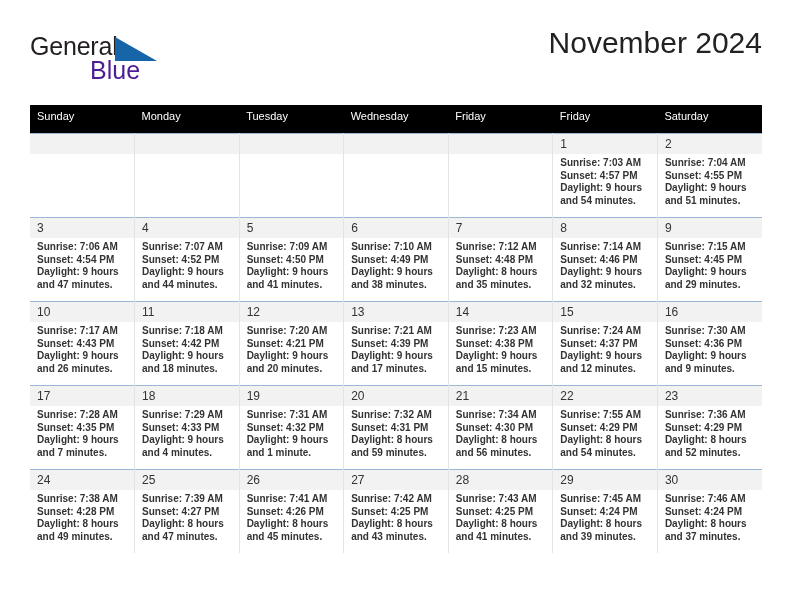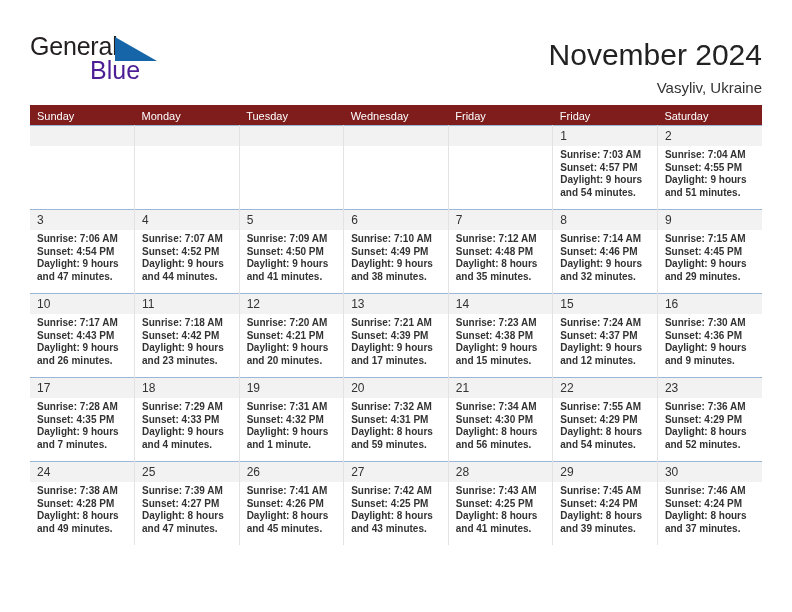--- a/index.html
+++ b/index.html
@@ -54,21 +54,21 @@
     left: 60px;
     top: 24px;
     font-size: 25px;
     color: #4c1d95;
     line-height: 1;
     text-align: center;
   }
   .title-block {
     position: absolute;
     right: 0;
-    top: 12px;
+    top: 0;
     text-align: right;
   }
   .cal-title {
     font-size: 30px;
     color: #222222;
     line-height: 1.15;
     white-space: nowrap;
   }
   .cal-subtitle {
     font-size: 15px;
@@ -80,26 +80,26 @@
   
   .calendar {
     position: absolute;
     left: 30px;
     top: 105px;
     width: 732px;
     border-collapse: collapse;
     table-layout: fixed;
   }
   .calendar th {
-    background: #7f1d1d;
+    background: #000000;
     color: #ffffff;
     font-size: 11px;
     font-weight: normal;
     text-align: left;
-    padding: 5px 0 3px 7px;
+    padding: 5px 0 11px 7px;
     height: 11px;
     border: none;
   }
   .calendar td {
     vertical-align: top;
     padding: 0;
     border-top: 1px solid #3b7cbd;
     border-right: 1px solid #e3e3e3;
     height: 83px;
     background: #ffffff;
@@ -145,21 +145,20 @@
 
     <div class="brand">
       <span class="brand-general">General</span><span class="brand-triangle"><svg width="42" height="24" viewBox="0 0 42 24" xmlns="http://www.w3.org/2000/svg">
             <polygon points="0,0 42,24 0,24" fill="#1565a8"></polygon>
           </svg></span>
       <span class="brand-blue">Blue</span>
     </div>
 
     <div class="title-block">
       <div class="cal-title">November 2024</div>
-      <div class="cal-subtitle">Vasyliv, Ukraine</div>
     </div>
 
   </div>
 
   <table class="calendar">
     <thead>
       <tr id="weekday-row">
           <th>Sunday</th>
           <th>Monday</th>
           <th>Tuesday</th>
@@ -268,21 +267,21 @@
               <div>Sunrise: 7:17 AM</div>
               <div>Sunset: 4:43 PM</div>
               <div class="daylight-line">Daylight: 9 hours and 26 minutes.</div>
             </div>
           </td>
           <td>
             <span class="daynum">11</span>
             <div class="details">
               <div>Sunrise: 7:18 AM</div>
               <div>Sunset: 4:42 PM</div>
-              <div class="daylight-line">Daylight: 9 hours and 23 minutes.</div>
+              <div class="daylight-line">Daylight: 9 hours and 18 minutes.</div>
             </div>
           </td>
           <td>
             <span class="daynum">12</span>
             <div class="details">
               <div>Sunrise: 7:20 AM</div>
               <div>Sunset: 4:21 PM</div>
               <div class="daylight-line">Daylight: 9 hours and 20 minutes.</div>
             </div>
           </td>

